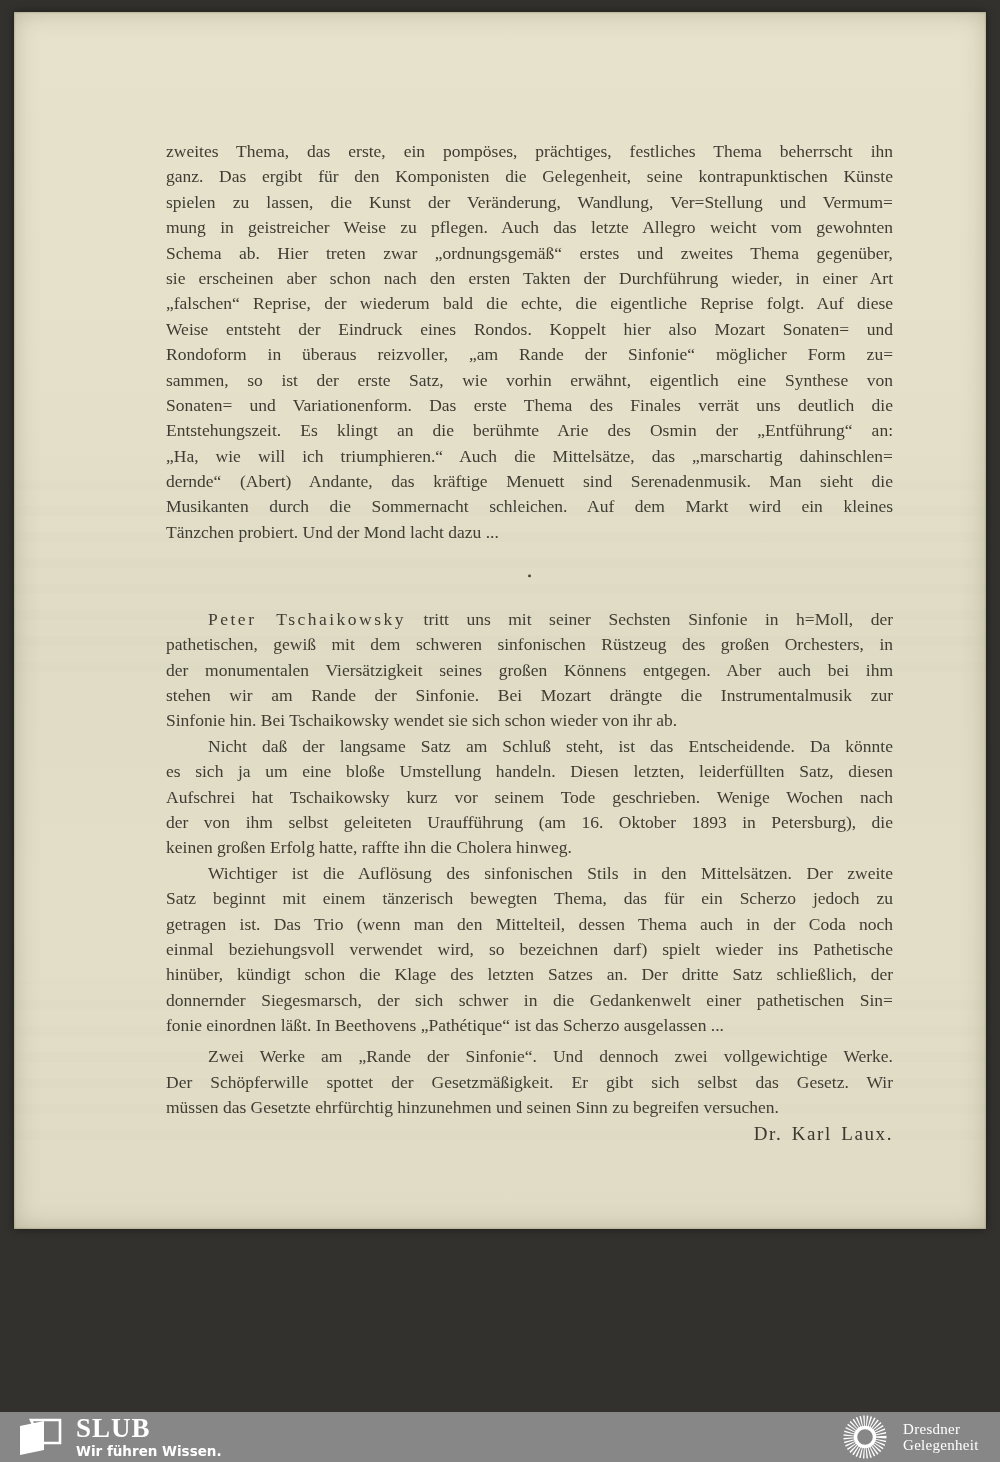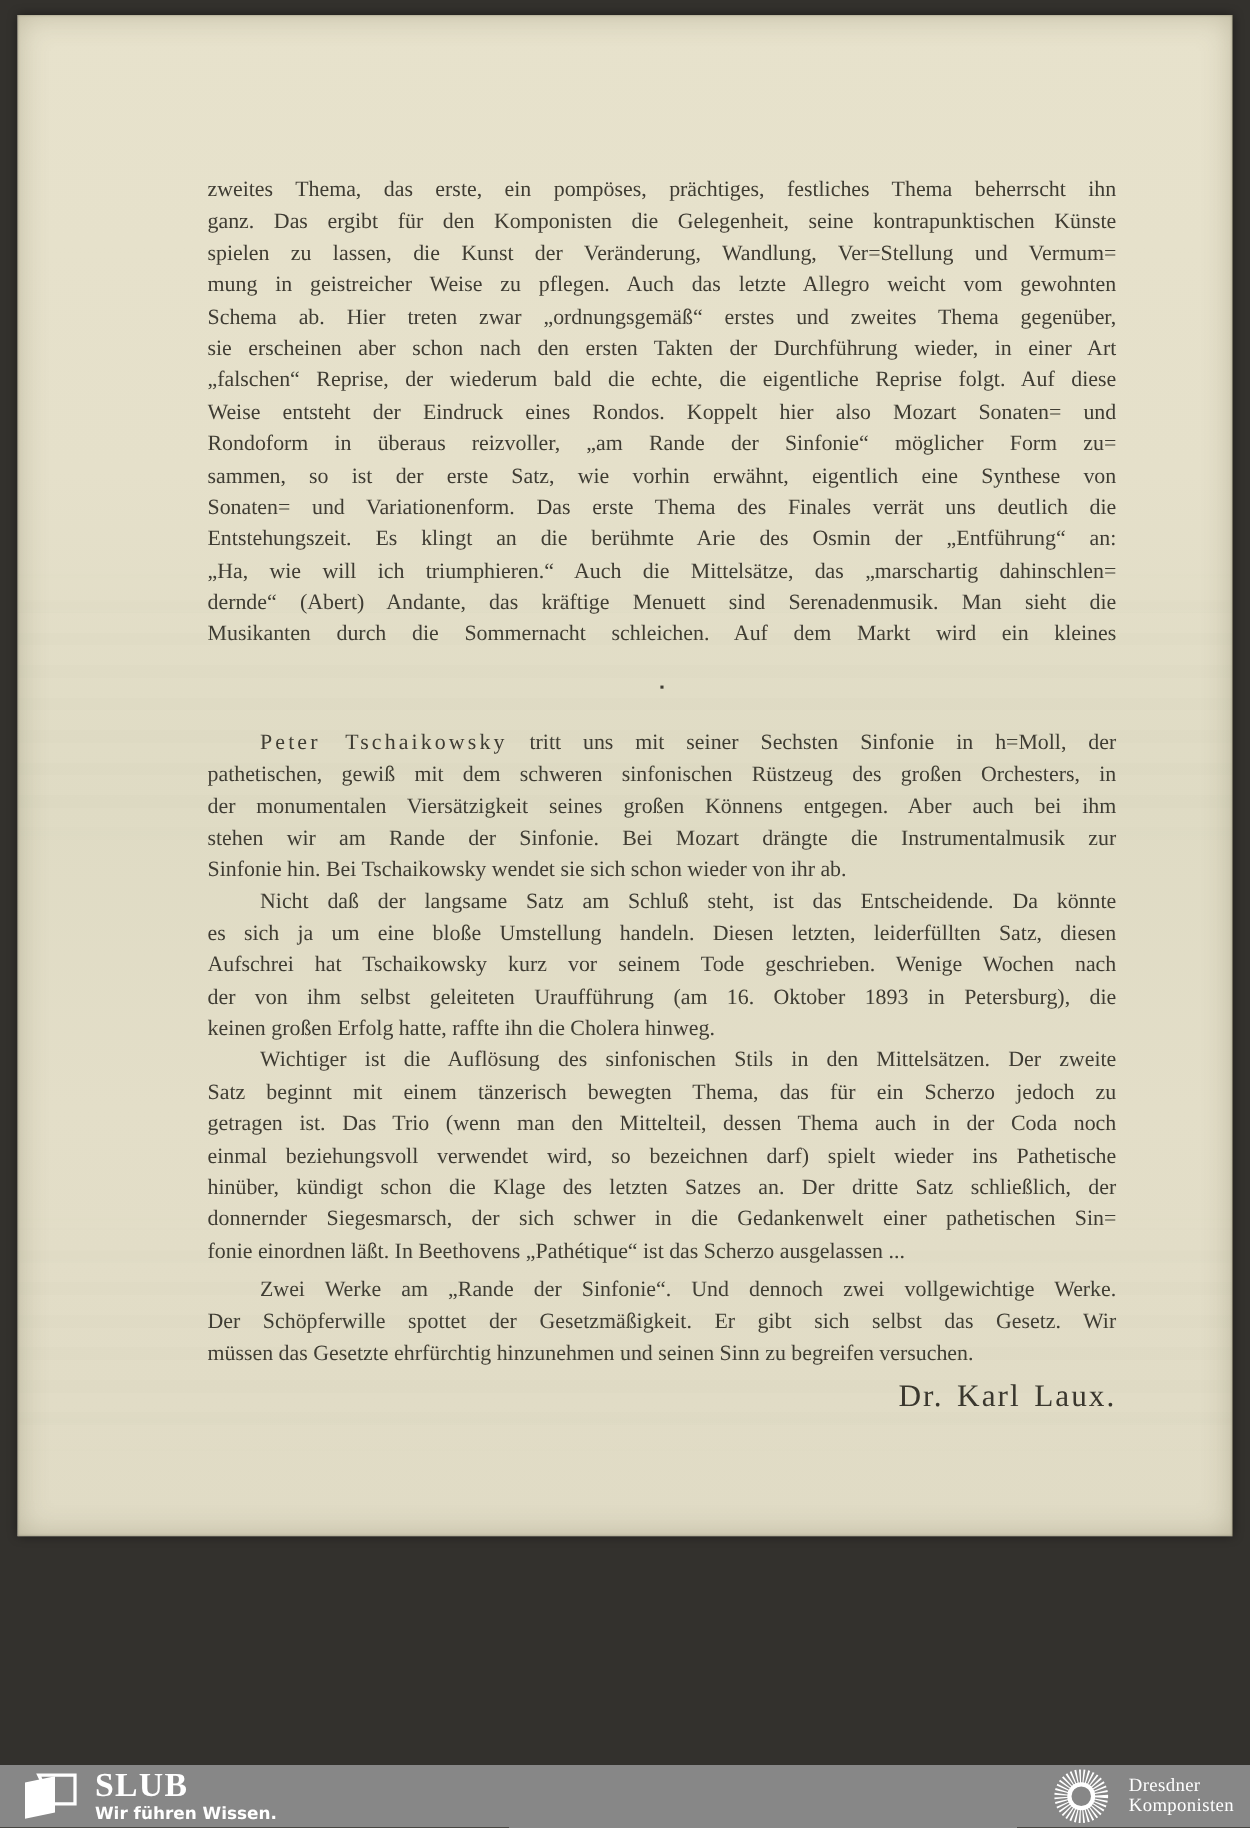--- a/index.html
+++ b/index.html
@@ -33,22 +33,22 @@
     height:25.4px;white-space:nowrap;overflow:hidden;
     text-align:justify;text-align-last:justify;
   }
   .line.last{text-align-last:auto;}
   .line.indent{text-indent:42px;}
   .spaced-name{letter-spacing:2.5px;}
   .sep-row{height:61.6px;display:flex;align-items:center;justify-content:center;}
   .sep-row .sep-glyph{font-size:10px;line-height:1;color:#3f3c33;}
   .para-gap{margin-top:6px;}
   .signature{
-    margin-top:10px;height:26px;text-align:right;
-    font-size:25px;letter-spacing:1.6px;word-spacing:3px;color:#3a372e;
+    height:26px;text-align:right;
+    font-size:19px;letter-spacing:1.6px;word-spacing:3px;color:#3a372e;
     white-space:nowrap;overflow:hidden;
   }
   
   .bar{
     position:absolute;left:0;top:1412px;width:1000px;height:50px;
     background:#878787;color:#ffffff;
   }
   .slub{position:absolute;left:18px;top:2px;display:flex;align-items:flex-start;}
   .slub-icon{margin-top:4px;}
   .slub-textcol{margin-left:14px;}
@@ -81,20 +81,21 @@
       <div class="line">sie erscheinen aber schon nach den ersten Takten der Durchführung wieder, in einer Art</div>
       <div class="line">„falschen“ Reprise, der wiederum bald die echte, die eigentliche Reprise folgt. Auf diese</div>
       <div class="line">Weise entsteht der Eindruck eines Rondos. Koppelt hier also Mozart Sonaten= und</div>
       <div class="line">Rondoform in überaus reizvoller, „am Rande der Sinfonie“ möglicher Form zu=</div>
       <div class="line">sammen, so ist der erste Satz, wie vorhin erwähnt, eigentlich eine Synthese von</div>
       <div class="line">Sonaten= und Variationenform. Das erste Thema des Finales verrät uns deutlich die</div>
       <div class="line">Entstehungszeit. Es klingt an die berühmte Arie des Osmin der „Entführung“ an:</div>
       <div class="line">„Ha, wie will ich triumphieren.“ Auch die Mittelsätze, das „marschartig dahinschlen=</div>
       <div class="line">dernde“ (Abert) Andante, das kräftige Menuett sind Serenadenmusik. Man sieht die</div>
       <div class="line">Musikanten durch die Sommernacht schleichen. Auf dem Markt wird ein kleines</div>
+      <div class="line last">Tänzchen probiert. Und der Mond lacht dazu ...</div>
     </div>
 
     <div class="sep-row">
       <span class="sep-glyph">▪</span>
     </div>
 
     <div>
       <div class="line indent"><span class="spaced-name">Peter Tschaikowsky</span> <span>tritt uns mit seiner Sechsten Sinfonie in h=Moll, der</span></div>
       <div class="line">pathetischen, gewiß mit dem schweren sinfonischen Rüstzeug des großen Orchesters, in</div>
       <div class="line">der monumentalen Viersätzigkeit seines großen Könnens entgegen. Aber auch bei ihm</div>
@@ -143,17 +144,17 @@
     </div>
   </div>
 
   <div class="phil">
     <svg width="46" height="46" viewBox="0 0 46 46">
       <circle cx="23" cy="23" r="15" fill="none" stroke="#ffffff" stroke-width="13" stroke-dasharray="1.1 1.55"></circle>
       <circle cx="23" cy="23" r="9.5" fill="none" stroke="#ffffff" stroke-width="3.4"></circle>
     </svg>
     <div class="phil-textcol">
       <div>Dresdner</div>
-      <div>Komponisten</div>
+      <div>Gelegenheit</div>
     </div>
   </div>
 
 </div>
 
 </body></html>

